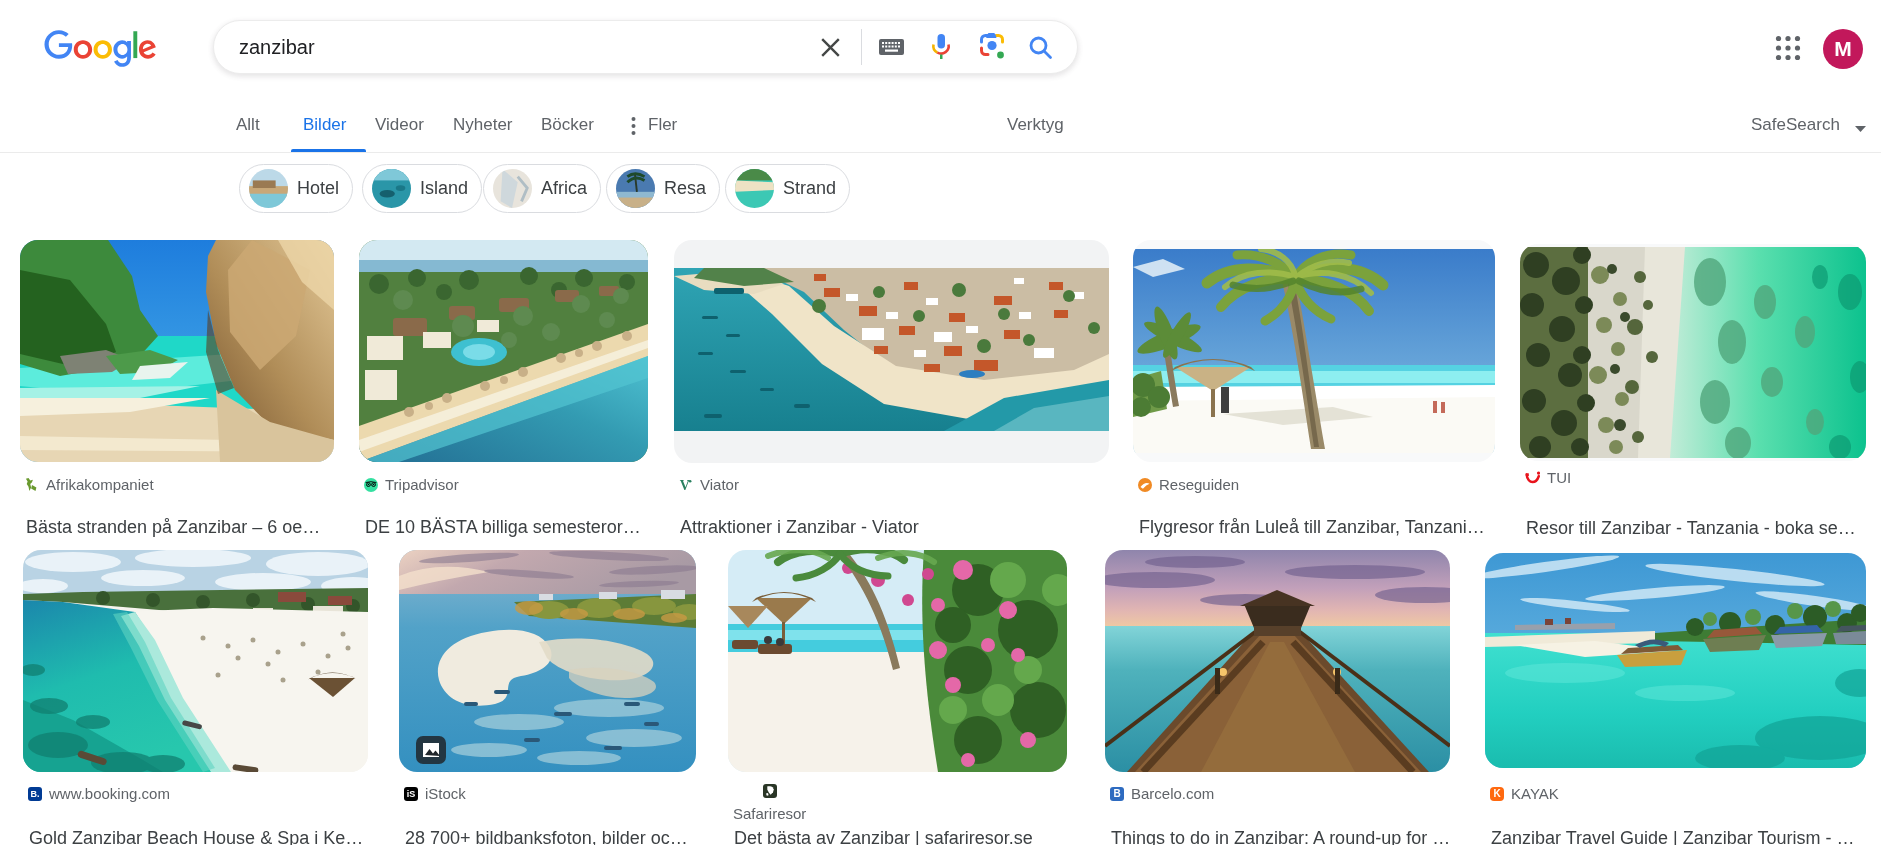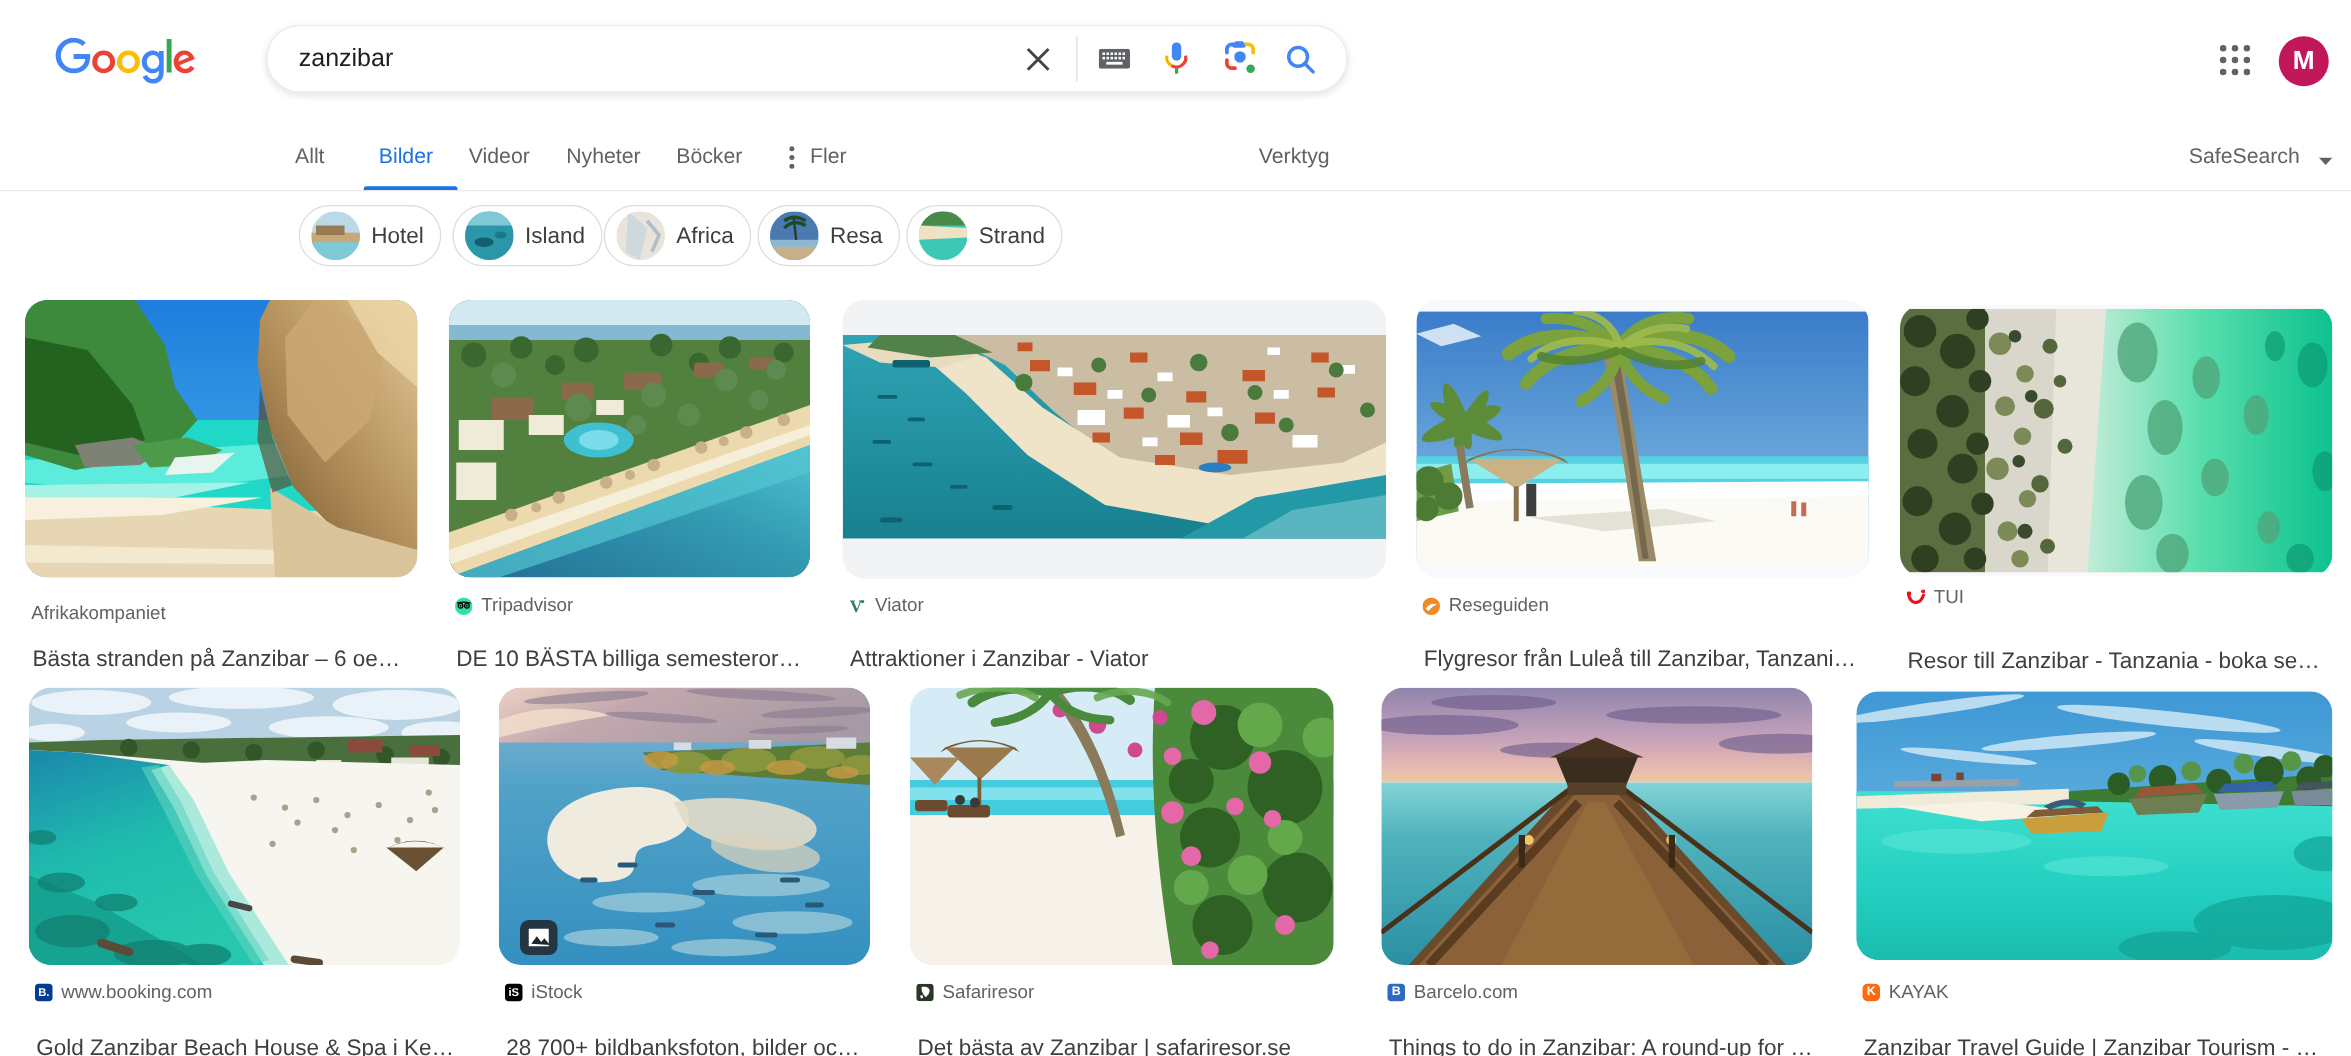--- a/index.html
+++ b/index.html
@@ -184,21 +184,21 @@
   <path d="M40 116 L86 110 L112 120 L92 132 L48 134 Z" fill="#7e8274"></path>
   <path d="M86 116 L130 110 L158 120 L136 132 L100 134 Z" fill="#4d9a4a"></path>
   <path d="M120 126 L168 122 L150 138 L112 140 Z" fill="#e8f4ee"></path>
   <path d="M196 0 L314 0 L314 200 L250 186 L215 150 L196 104 L186 52 L188 16 Z" fill="url(#p1rock)"></path>
   <path d="M232 0 L290 30 L276 96 L240 130 L210 92 L208 30 Z" fill="#cba873" opacity="0.85"></path>
   <path d="M258 0 L314 0 L314 70 L282 42 Z" fill="#ecd6a8" opacity="0.8"></path>
   <path d="M196 150 L250 182 L314 200 L314 222 L200 222 Z" fill="#d9c49c"></path>
   <path d="M188 70 L198 110 L214 148 L198 154 L186 112 Z" fill="#5a3c1e" opacity="0.6"></path>
 </svg>
 </div>
-<div class="src-line" style="left:25px;top:475px;flex-direction:column;">
+<div class="src-line" style="left:25px;top:475px;">
   <svg width="14" height="15" viewBox="0 0 16 17">
       <path d="M4 1 L6 4 L9 3 L8 6 L6 8 L7 12 L5 16 L4 11 L2 8 L3 5 L1 2 Z" fill="#6a9a2f"></path>
       <path d="M8 9 L13 12 L12 16 L7 13 Z" fill="#6a9a2f"></path>
     </svg>
   <span>Afrikakompaniet</span>
 </div>
 <div class="title" style="left:26px;top:495px;width:300px;">Bästa stranden på Zanzibar – 6 oe…</div>
 
 <div class="photo" style="left:359px;top:240px;width:289px;height:222px;">
 <svg viewBox="0 0 289 222" preserveAspectRatio="none">
@@ -727,21 +727,21 @@
   <g fill="#6b4a30">
         <rect x="30" y="94" width="34" height="10" rx="3"></rect>
         <rect x="4" y="90" width="26" height="9" rx="3"></rect>
       </g>
   <g fill="#3a3a3a">
         <circle cx="40" cy="90" r="4"></circle>
         <circle cx="52" cy="92" r="4"></circle>
       </g>
 </svg>
 </div>
-<div class="src-line" style="left:733px;top:784px;">
+<div class="src-line" style="left:733px;top:784px;flex-direction:column;">
   <svg width="14" height="14" viewBox="0 0 14 14" style="flex:0 0 auto">
       <rect width="14" height="14" rx="3" fill="#2a3626"></rect>
       <path d="M4.2 2.6 C6 2 8.4 2.4 9.6 3.2 L10.8 5.4 L10 8.2 L7.6 10.8 L5.8 8.6 L4.4 5.8 Z" fill="#fff"></path>
       <path d="M3 9.5 L5 9 L5.6 11.2 L3.8 11.8 Z" fill="#fff"></path>
     </svg>
   <span>Safariresor</span>
 </div>
 <div class="title" style="left:734px;top:806px;width:335px;">Det bästa av Zanzibar | safariresor.se</div>
 
 <div class="photo" style="left:1105px;top:550px;width:345px;height:222px;">

